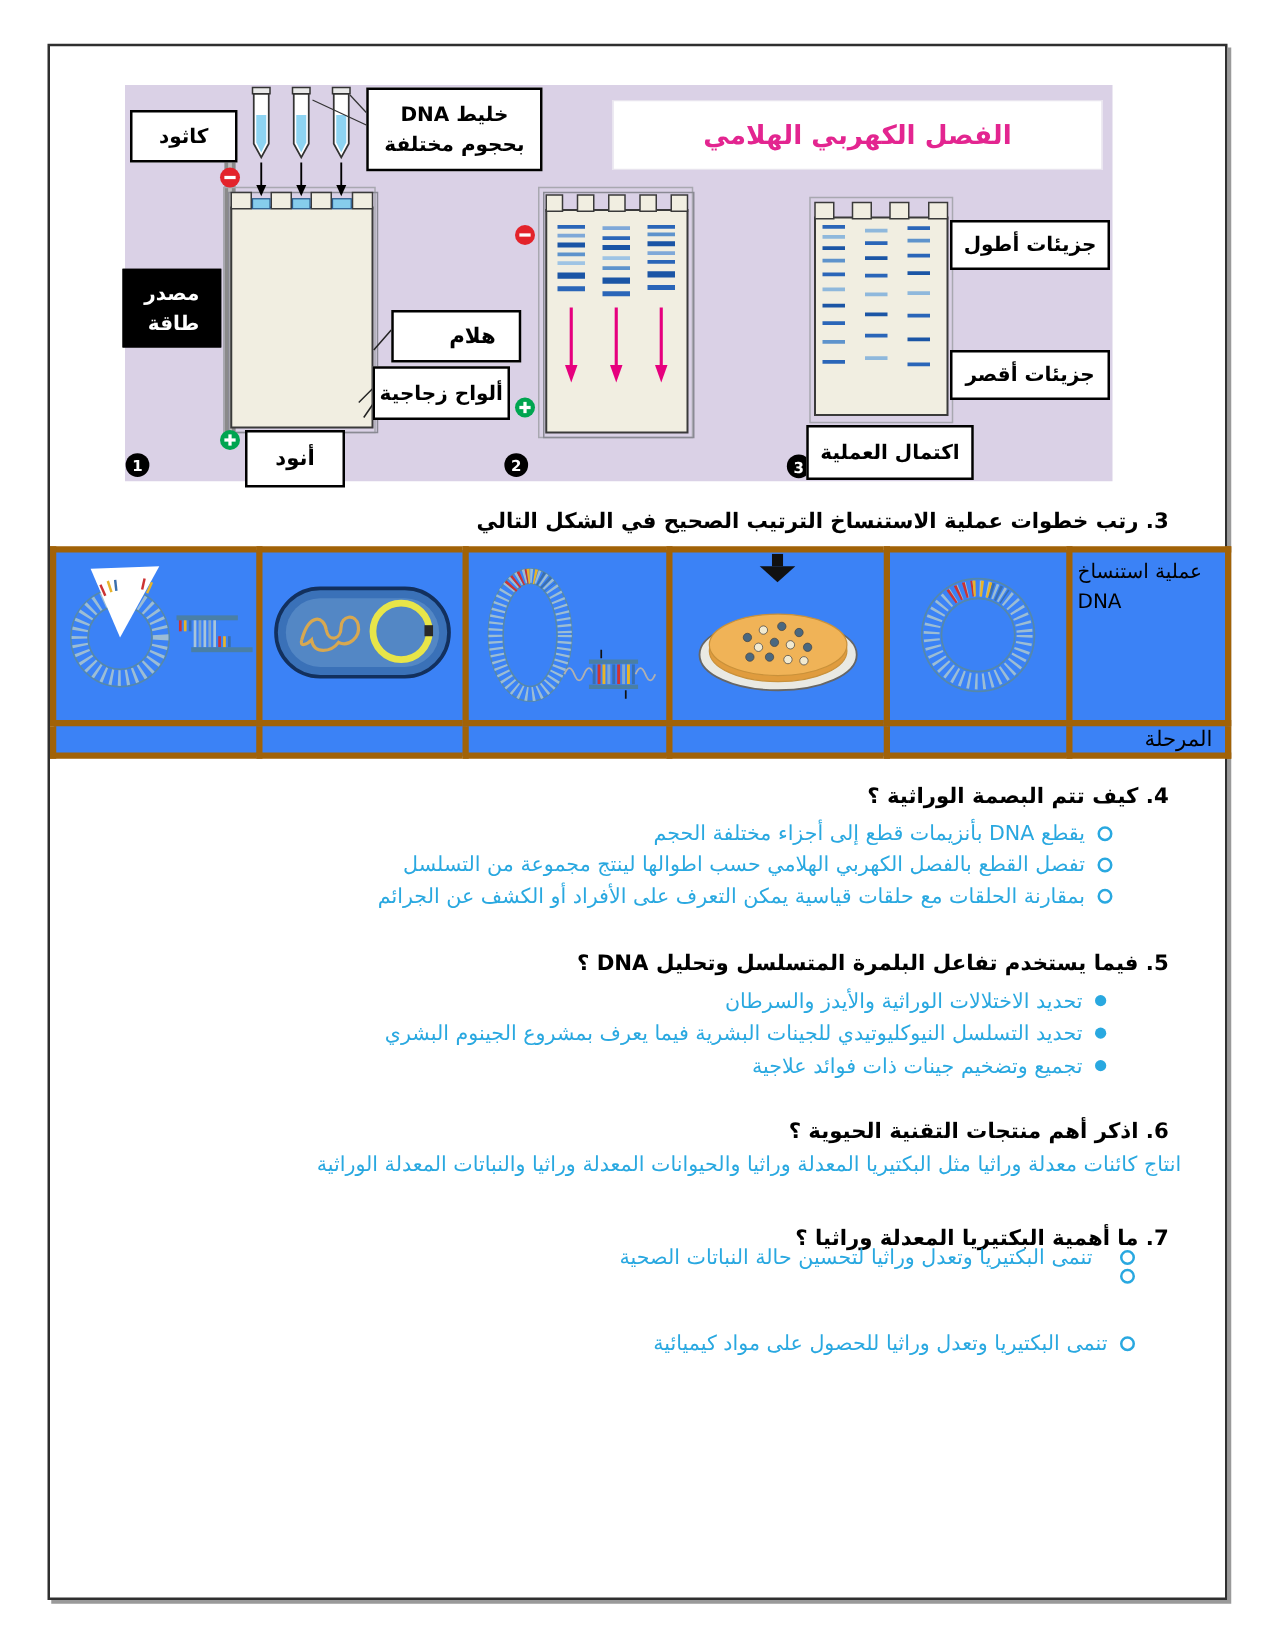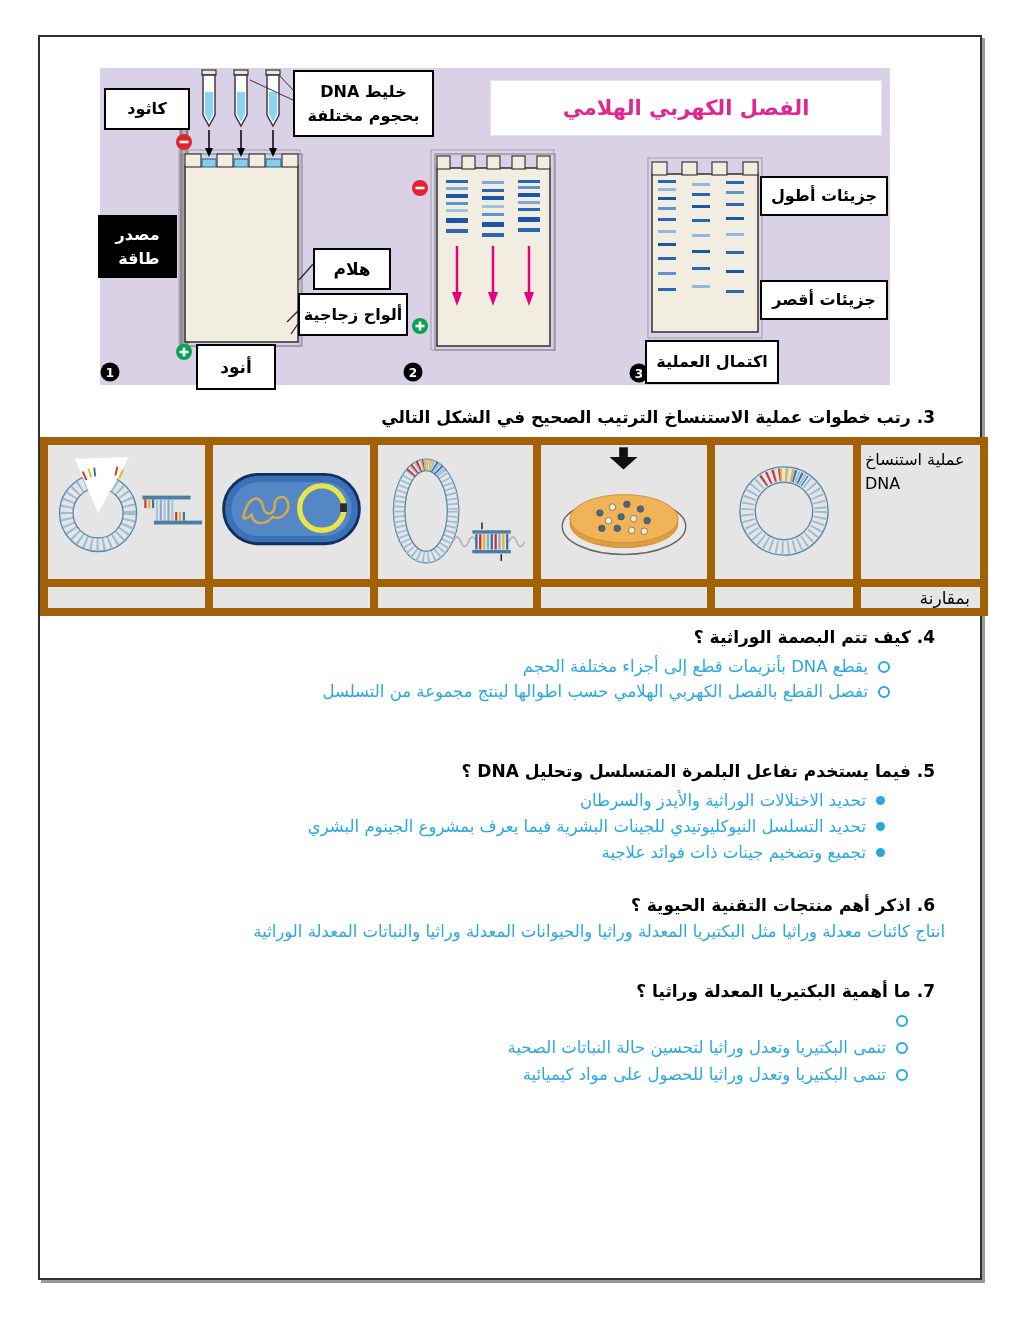--- a/index.html
+++ b/index.html
@@ -8,35 +8,35 @@
   .abs{position:absolute;}
   .page-frame{left:38px;top:35px;width:940px;height:1241px;border:2px solid #2f2f2f;box-shadow:3px 3px 0 #9a9a9a;}
   .panel{left:100px;top:68px;width:790px;height:317px;background:#dad1e6;}
   .lbl{position:absolute;background:#fff;border:2px solid #000;display:flex;align-items:center;justify-content:center;text-align:center;font-weight:bold;color:#000;font-size:16px;line-height:1.45;direction:rtl;}
   .title-box{left:490px;top:80px;width:390px;height:54px;border:1px solid #e8e4ee;}
   .title-box span{color:#e32590;font-size:21px;font-weight:bold;}
   .cathode{left:104px;top:88px;width:82px;height:38px;}
   .dnamix{left:293px;top:70px;width:137px;height:63px;justify-content:center;}
   .power{left:98px;top:215px;width:77px;height:61px;background:#000;color:#fff;border:1px solid #000;}
   .power div{color:#fff;text-align:right;}
-  .gel-lbl{left:313px;top:248px;width:74px;height:38px;font-size:17px;}
+  .gel-lbl{left:313px;top:248px;width:74px;height:38px;font-size:17px;padding-left:26px;}
   .glass-lbl{left:298px;top:293px;width:106px;height:39px;}
   .anode{left:196px;top:344px;width:76px;height:42px;font-size:17px;}
   .longer{left:760px;top:176px;width:124px;height:36px;}
   .shorter{left:760px;top:280px;width:124px;height:36px;}
   .complete{left:645px;top:340px;width:130px;height:40px;}
   .q-head{position:absolute;direction:rtl;text-align:right;font-weight:bold;font-size:17px;color:#000;white-space:nowrap;}
   .q3h{right:85px;top:407px;}
   .bullet-row{position:absolute;direction:rtl;text-align:right;font-size:16.5px;color:#29a8e0;white-space:nowrap;height:25px;display:flex;align-items:center;}
   .marker{display:inline-block;width:9px;height:9px;border-radius:50%;margin-left:10px;flex:0 0 auto;}
   .marker.ring{border:2px solid #29a8e0;background:transparent;width:8px;height:8px;}
   .marker.dot{background:#29a8e0;}
   .answer-line{position:absolute;direction:rtl;text-align:right;font-size:16.5px;color:#29a8e0;white-space:nowrap;}
   table.clone{position:absolute;left:40px;top:437px;width:940px;border-collapse:collapse;table-layout:fixed;direction:rtl;}
-  table.clone td{border:8px solid #a16207;padding:0;vertical-align:top;background:#e5e5e5;margin-top:21px;}
+  table.clone td{border:5px solid #a16207;padding:0;vertical-align:top;background:#3b82f6;margin-top:21px;}
   .cell-img{display:flex;align-items:flex-start;justify-content:center;height:134px;overflow:hidden;}
   .hdr-process{direction:rtl;text-align:left;font-size:16px;color:#000;padding:3px 6px 0 4px;line-height:1.5;}
   .hdr-stage{direction:rtl;text-align:right;font-size:17px;color:#000;padding:1px 10px 0 0;}
   svg text{font-family:"DejaVu Sans",sans-serif;}
 </style>
 </head>
 <body>
 
 <div id="page">
 
@@ -373,40 +373,44 @@
               <rect x="42" y="23" width="2.2" height="9" fill="#3a6fae"></rect>
             </g>
             <rect x="12" y="32" width="50" height="4" fill="#4a7fa5"></rect>
           </g>
         </svg>
             </div>
           </td>
     </tr>
     <tr style="height:26px">
       <td>
-            <div class="hdr-stage">بمقارنة</div>
+            <div class="hdr-stage">المرحلة</div>
           </td>
       <td></td>
       <td></td>
       <td></td>
       <td></td>
       <td></td>
     </tr>
   </tbody>
     </table>
 
   <div class="q-head" style="right:85px;top:627px;">4.  كيف تتم البصمة الوراثية ؟</div>
   <div class="bullet-row" style="right:130px;top:654px;">
       <span class="marker ring"></span>
       <span>يقطع DNA بأنزيمات قطع إلى أجزاء مختلفة الحجم</span>
     </div>
   <div class="bullet-row" style="right:130px;top:679px;">
       <span class="marker ring"></span>
       <span>تفصل القطع بالفصل الكهربي الهلامي حسب اطوالها لينتج مجموعة من التسلسل</span>
     </div>
+  <div class="bullet-row" style="right:130px;top:704px;">
+      <span class="marker ring"></span>
+      <span>بمقارنة الحلقات مع حلقات قياسية يمكن التعرف على الأفراد أو الكشف عن الجرائم</span>
+    </div>
 
   <div class="q-head" style="right:85px;top:761px;">5.  فيما يستخدم تفاعل البلمرة المتسلسل وتحليل DNA ؟</div>
   <div class="bullet-row" style="right:135px;top:788px;">
       <span class="marker dot"></span>
       <span>تحديد الاختلالات الوراثية والأيدز والسرطان</span>
     </div>
   <div class="bullet-row" style="right:135px;top:814px;">
       <span class="marker dot"></span>
       <span>تحديد التسلسل النيوكليوتيدي للجينات البشرية فيما يعرف بمشروع الجينوم البشري</span>
     </div>
@@ -415,21 +419,21 @@
       <span>تجميع وتضخيم جينات ذات فوائد علاجية</span>
     </div>
 
   <div class="q-head" style="right:85px;top:895px;">6.  اذكر أهم منتجات التقنية الحيوية ؟</div>
   <div class="answer-line" style="right:75px;top:922px;">انتاج كائنات معدلة وراثيا مثل البكتيريا المعدلة وراثيا والحيوانات المعدلة وراثيا والنباتات المعدلة الوراثية</div>
 
   <div class="q-head" style="right:85px;top:981px;">7.  ما أهمية البكتيريا المعدلة وراثيا ؟</div>
   <div class="bullet-row" style="right:112px;top:1008px;">
       <span class="marker ring"></span>
     </div>
-  <div class="bullet-row" style="right:112px;top:1035px;">
+  <div class="bullet-row" style="right:112px;top:993px;gap:12px;">
       <span class="marker ring"></span>
       <span>تنمى البكتيريا وتعدل وراثيا لتحسين حالة النباتات الصحية</span>
     </div>
   <div class="bullet-row" style="right:112px;top:1062px;">
       <span class="marker ring"></span>
       <span>تنمى البكتيريا وتعدل وراثيا للحصول على مواد كيميائية</span>
     </div>
 
 </div>
 

